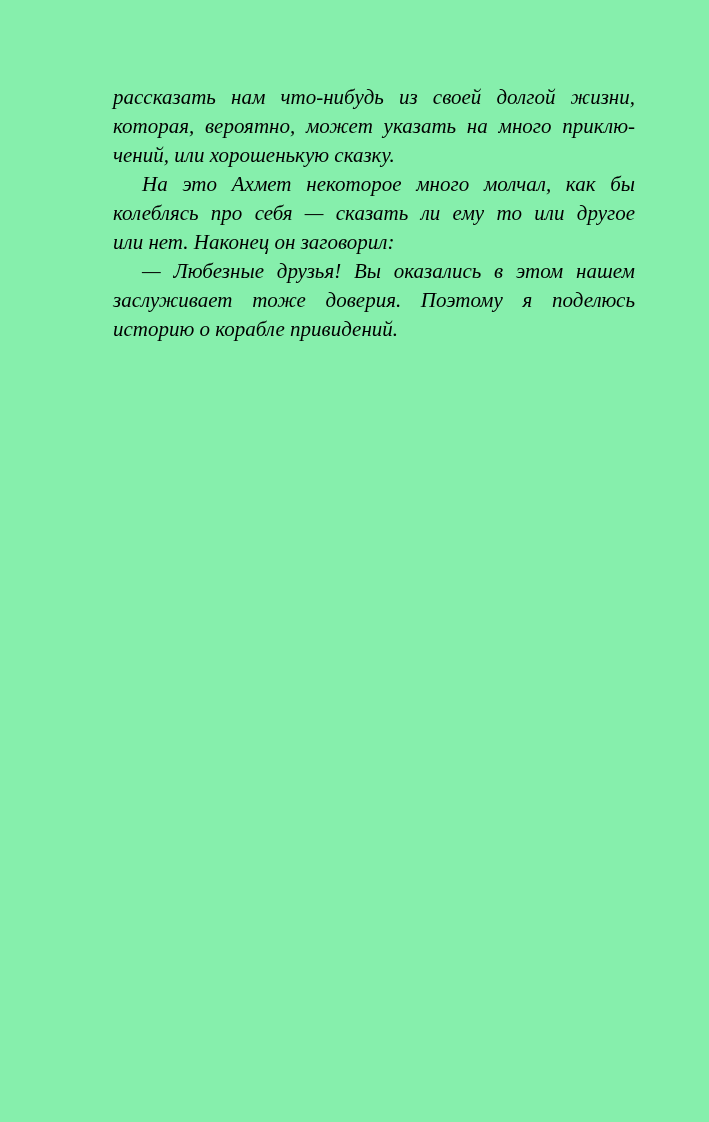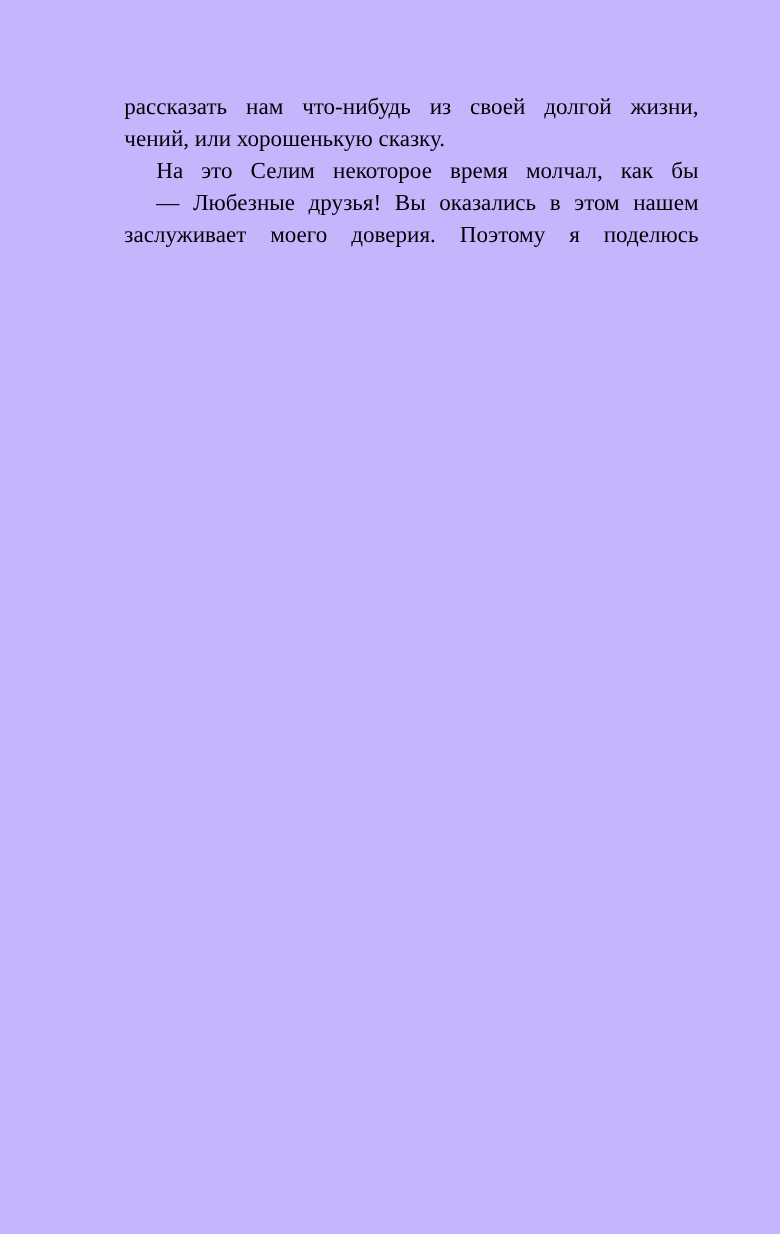--- a/index.html
+++ b/index.html
@@ -13,21 +13,22 @@
     position: relative;
     overflow: hidden;
     font-family: "Liberation Serif", "DejaVu Serif", serif;
   }
   .page {
     position: absolute;
     left: 0;
     top: 0;
     width: 709px;
     height: 1122px;
-    background: #c4b5fd;
+    background: #86efac;
+    font-style: italic;
   }
   .text-block {
     position: absolute;
     left: 113px;
     top: 83px;
     width: 522px;
     color: #000000;
     font-size: 21px;
     line-height: 29px;
     font-weight: 400;
@@ -45,18 +46,22 @@
   .line.indent {
     text-indent: 29px;
   }
 </style>
 </head>
 <body>
 
 <div class="page">
   <div class="text-block">
     <div class="line">рассказать нам что-нибудь из своей долгой жизни,</div>
+    <div class="line">которая, вероятно, может указать на много приклю-</div>
     <div class="line last">чений, или хорошенькую сказку.</div>
-    <div class="line indent">На это Селим некоторое время молчал, как бы</div>
+    <div class="line indent">На это Ахмет некоторое много молчал, как бы</div>
+    <div class="line">колеблясь про себя — сказать ли ему то или другое</div>
+    <div class="line last">или нет. Наконец он заговорил:</div>
     <div class="line indent">— Любезные друзья! Вы оказались в этом нашем</div>
-    <div class="line">заслуживает моего доверия. Поэтому я поделюсь</div>
+    <div class="line">заслуживает тоже доверия. Поэтому я поделюсь</div>
+    <div class="line last">историю о корабле привидений.</div>
   </div>
 </div>
 
 </body></html>

